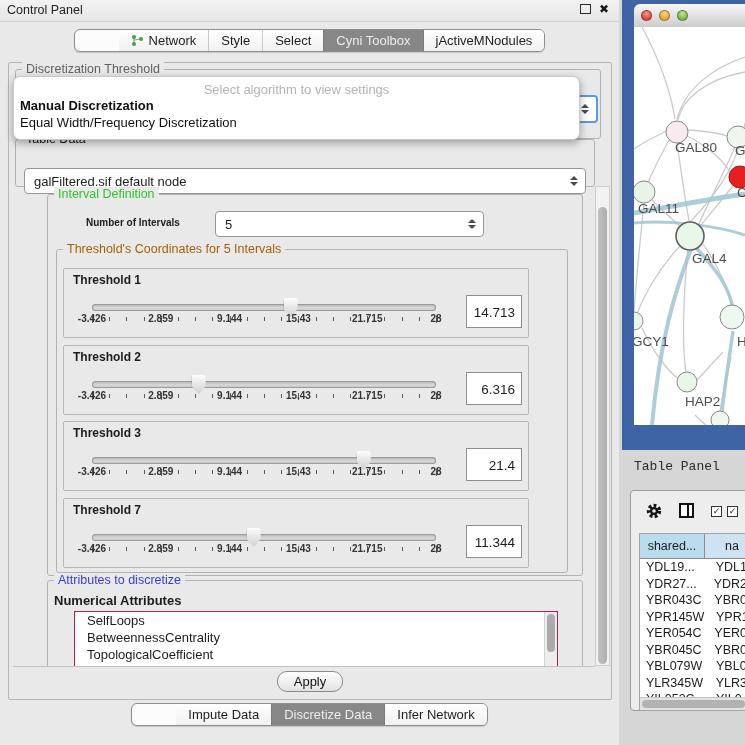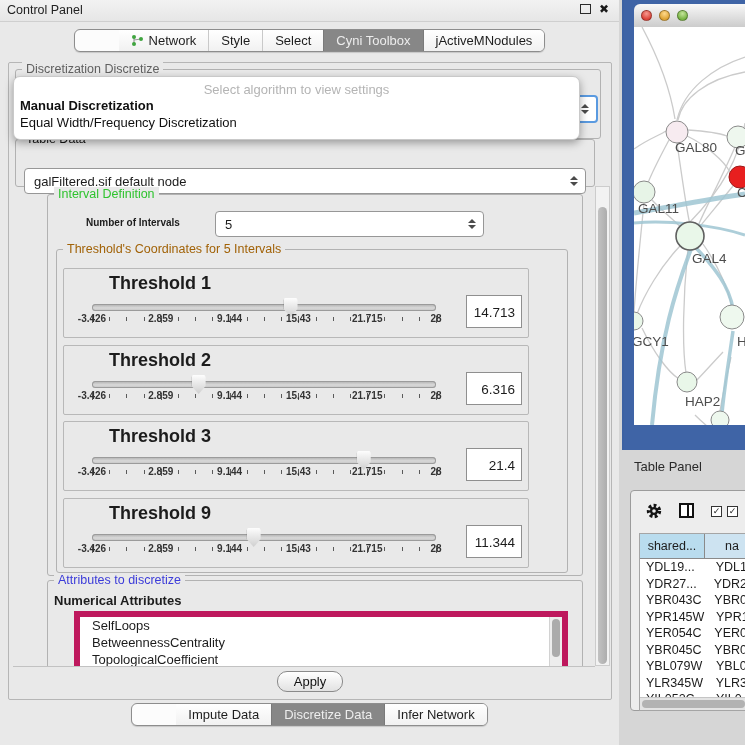--- a/index.html
+++ b/index.html
@@ -38,44 +38,44 @@
   .overlay{position:absolute;left:4px;top:13px;width:565px;height:62px;background:#ffffff;border:1px solid #c9c9c9;border-radius:7px;box-shadow:0 3px 9px rgba(0,0,0,0.35);z-index:30;}
   .overlay .ph{margin-top:5px;text-align:center;font-size:13px;color:#b4b4b4;}
   .algo-opt{font-size:13px;padding:1px 6px;color:#101010;}
   .algo-opt.selected{font-weight:bold;}
   
   .viewport{position:absolute;left:4px;top:123px;width:582px;height:480px;overflow:hidden;border-bottom:1px solid #c2c2c2;}
   .vscroll{position:absolute;left:586px;top:123px;width:15px;height:480px;background:#f2f2f2;border:1px solid #cccccc;box-sizing:border-box;}
   .vscroll .thumb{position:absolute;left:2px;top:20px;width:9px;height:457px;background:linear-gradient(90deg,#c2c2c2,#adadad);border-radius:5px;}
   
   .thr-panel{position:absolute;left:6px;width:464px;height:68px;border:1px solid #b8b8b8;border-radius:2px;background:#e9e9e9;}
-  .thr-title{position:absolute;left:9px;top:4px;font-size:18px;font-weight:bold;margin-left:36px;}
+  .thr-title{position:absolute;left:9px;top:4px;font-size:12px;font-weight:bold;}
   .slider{position:absolute;left:24px;top:28px;width:352px;height:40px;}
   .track{position:absolute;left:4px;top:7px;width:344px;height:7px;border-radius:4px;background:linear-gradient(#adadad,#d9d9d9 55%,#c2c2c2);box-shadow:inset 0 0 0 1px #9b9b9b;}
   .thumbp{position:absolute;top:1px;width:14px;height:19px;background:linear-gradient(#fdfdfd,#cfcfcf);clip-path:polygon(8% 0%,92% 0%,100% 10%,100% 58%,50% 100%,0% 58%,0% 10%);filter:drop-shadow(0 0 1px rgba(70,70,70,0.95));}
   .tick{position:absolute;width:1px;background:#5a5a5a;}
   .tick.minor{top:20px;height:4px;}
   .tick.major{top:19px;height:7px;}
   .tick-label{position:absolute;top:16px;transform:translateX(-50%);font-size:10px;font-weight:bold;color:#333;white-space:nowrap;}
   .thr-value{position:absolute;left:402px;top:26px;width:56px;height:33px;background:#fff;border:1px solid #8f8f8f;font-size:13.5px;line-height:33px;text-align:right;padding-right:6px;box-sizing:border-box;}
   
-  .attr-list{position:absolute;left:26px;top:30px;width:482px;height:58px;background:#fff;border:6px solid #be185d;overflow:hidden;}
+  .attr-list{position:absolute;left:26px;top:30px;width:482px;height:58px;background:#fff;border:1px solid #be185d;overflow:hidden;}
   .attr-item{padding-left:12px;font-size:13px;line-height:17px;}
   .attr-list .sb{position:absolute;right:0;top:0;bottom:0;width:12px;background:#ededed;border-left:1px solid #d2d2d2;}
   .attr-list .sb .thumb{position:absolute;left:2px;top:2px;width:8px;height:38px;background:#ababab;border-radius:4px;}
   .apply-btn{position:absolute;left:50%;transform:translateX(-50%);top:608px;width:66px;height:21px;border:1px solid #8a8a8a;border-radius:10px;background:linear-gradient(#ffffff,#e2e2e2);font-size:13px;font-family:inherit;color:#111;}
   .bold{font-weight:bold;}
   
   .right{position:absolute;left:619px;top:0;width:126px;height:745px;background:#d6d6d6;}
   .net-window{position:absolute;left:3px;top:0;width:123px;height:450px;background:#3f64a6;box-shadow:inset 2px 0 0 #34549023;}
   .net-titlebar{position:absolute;left:12px;top:4px;right:0;height:23px;background:linear-gradient(#f8f8f8,#cccccc);border-top-left-radius:6px;border-bottom:1px solid #9a9a9a;}
   .lights{position:absolute;left:7px;top:6px;display:flex;gap:7px;}
   .light{width:11px;height:11px;border-radius:50%;border:1px solid rgba(0,0,0,0.3);box-sizing:border-box;}
   .net-canvas{position:absolute;left:12px;top:27px;width:111px;height:398px;background:#ffffff;overflow:hidden;}
-  .tp-title{position:absolute;left:15px;top:459px;font-size:13px;color:#2a2a2a;}
+  .tp-title{position:absolute;left:15px;top:459px;font-size:13px;color:#2a2a2a;font-family:Liberation Mono, monospace;}
   .table-panel{position:absolute;left:11px;top:490px;width:130px;height:219px;background:#ededed;border:1px solid #9c9c9c;border-radius:4px;}
   .tp-toolbar{position:absolute;left:0;top:0;right:0;height:40px;}
   .gear{position:absolute;left:14px;top:11px;}
   .col-icon{position:absolute;left:48px;top:12px;width:15px;height:15px;border:2px solid #111;box-sizing:border-box;background:#fff;}
   .col-icon:before{content:"";position:absolute;left:50%;top:0;bottom:0;width:2px;background:#111;}
   .cb{position:absolute;top:15px;width:11px;height:11px;border:1.5px solid #333;box-sizing:border-box;font-size:9px;line-height:8px;text-align:center;color:#222;background:#fff;}
   .tp-table{position:absolute;left:8px;top:42px;width:107px;height:176px;background:#fff;border:1px solid #a5a5a5;border-right:none;overflow:hidden;}
   .tp-head{display:flex;height:24px;border-bottom:1px solid #8a8a8a;}
   .tp-head .c1{width:64px;background:#b9dcee;border-right:1px solid #8a8a8a;font-size:12.5px;line-height:24px;text-align:center;}
   .tp-head .c2{flex:1;background:#cde3f1;font-size:12.5px;line-height:24px;padding-left:20px;}
@@ -121,21 +121,21 @@
           </div>
           <div class="seg">
             <span>jActiveMNodules</span>
           </div>
         </div>
     </div>
 
     <div class="main-box">
 
       <div class="group" style="left:6px;top:6px;width:584px;height:68px;">
-        <span class="group-title" style="color:#606060;">Discretization Discretize</span>
+        <span class="group-title" style="color:#606060;">Discretization Threshold</span>
         <div class="combo focused" style="left:8px;top:25px;width:574px;height:28px;box-sizing:border-box;z-index:5;">
           <span class="spinner">
               <i class="up"></i>
               <i class="dn"></i>
             </span>
         </div>
       </div>
 
       <div class="overlay">
         <div class="ph">Select algorithm to view settings</div>
@@ -271,21 +271,21 @@
                     <div class="tick-label" style="left: 4px;">-3.426</div>
                     <div class="tick-label" style="left: 72.8px;">2.859</div>
                     <div class="tick-label" style="left: 141.6px;">9.144</div>
                     <div class="tick-label" style="left: 210.4px;">15.43</div>
                     <div class="tick-label" style="left: 279.2px;">21.715</div>
                     <div class="tick-label" style="left: 348px;">28</div>
                   </div>
                   <div class="thr-value">21.4</div>
                 </div>
                 <div class="thr-panel" style="top: 248px;">
-                  <div class="thr-title">Threshold 9</div>
+                  <div class="thr-title">Threshold 7</div>
                   <div class="slider">
                     <div class="track"></div>
                     <div class="thumbp" style="left: 158.678px;"></div>
                     <div class="tick major" style="left: 4px;"></div>
                     <div class="tick minor" style="left: 21.2px;"></div>
                     <div class="tick minor" style="left: 38.4px;"></div>
                     <div class="tick minor" style="left: 55.6px;"></div>
                     <div class="tick major" style="left: 72.8px;"></div>
                     <div class="tick minor" style="left: 90px;"></div>
                     <div class="tick minor" style="left: 107.2px;"></div>

